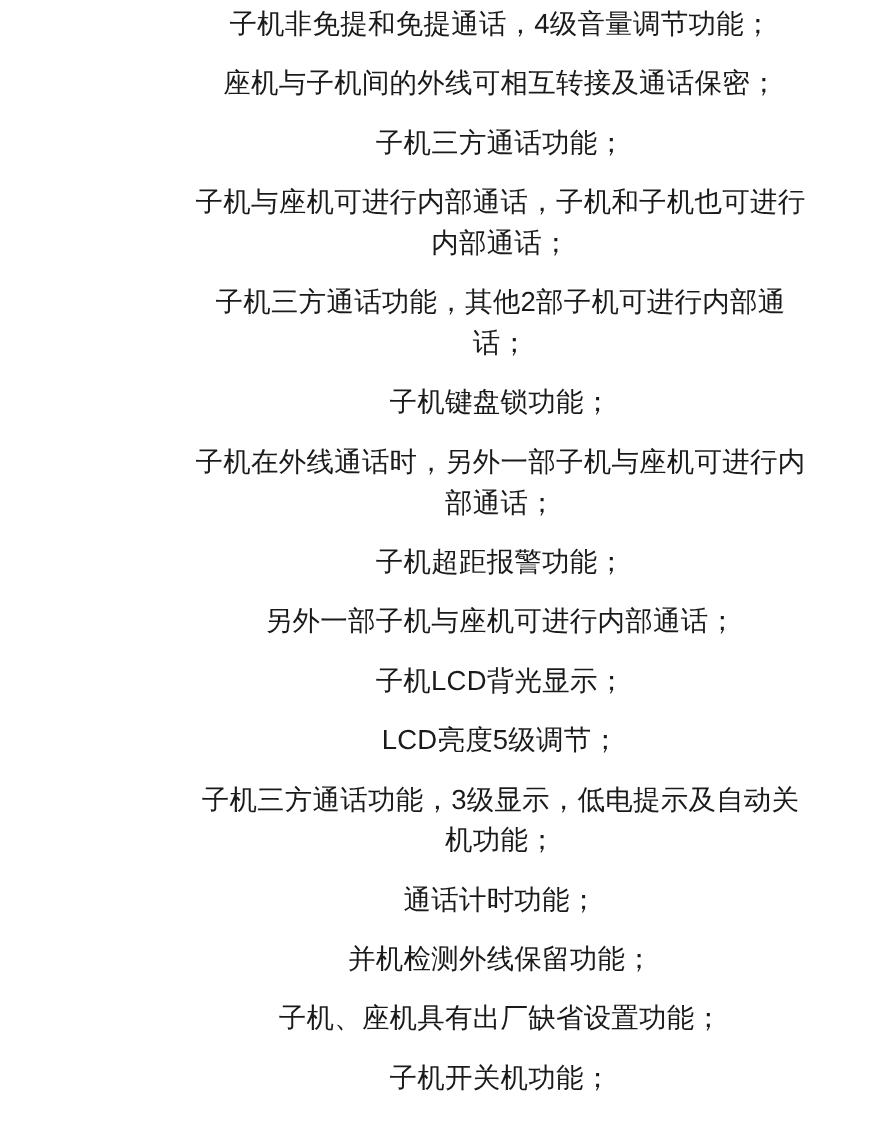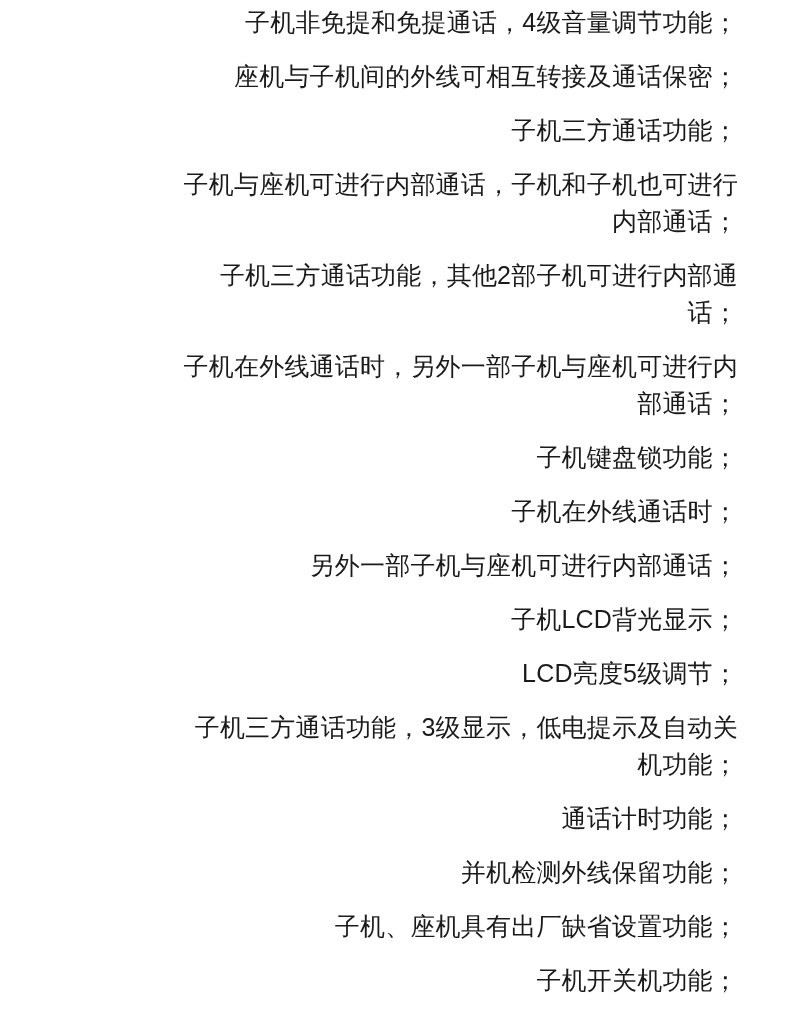--- a/index.html
+++ b/index.html
@@ -23,42 +23,42 @@
   .feature-list {
     list-style: none;
     margin: 0;
     padding: 0;
   }
   .feature-item {
     font-size: 25px;
     line-height: 37px;
     letter-spacing: 0.2px;
     margin: 0 0 17px 0;
-    text-align: right;
+    text-align: center;
     word-break: break-all;
     color: #1a1a1a;
     font-weight: 400;
   }
   .feature-item:last-child {
     margin-bottom: 0;
   }
 </style>
 </head>
 <body>
 
 <div class="page">
   <ul class="feature-list">
     <li class="feature-item">子机非免提和免提通话，4级音量调节功能；</li>
     <li class="feature-item">座机与子机间的外线可相互转接及通话保密；</li>
     <li class="feature-item">子机三方通话功能；</li>
     <li class="feature-item">子机与座机可进行内部通话，子机和子机也可进行内部通话；</li>
     <li class="feature-item">子机三方通话功能，其他2部子机可进行内部通话；</li>
+    <li class="feature-item">子机键盘锁功能；</li>
     <li class="feature-item">子机在外线通话时，另外一部子机与座机可进行内部通话；</li>
-    <li class="feature-item">子机键盘锁功能；</li>
-    <li class="feature-item">子机在外线通话时；</li>
+    <li class="feature-item">子机超距报警功能；</li>
     <li class="feature-item">另外一部子机与座机可进行内部通话；</li>
     <li class="feature-item">子机LCD背光显示；</li>
     <li class="feature-item">LCD亮度5级调节；</li>
     <li class="feature-item">子机三方通话功能，3级显示，低电提示及自动关机功能；</li>
     <li class="feature-item">通话计时功能；</li>
     <li class="feature-item">并机检测外线保留功能；</li>
     <li class="feature-item">子机、座机具有出厂缺省设置功能；</li>
     <li class="feature-item">子机开关机功能；</li>
   </ul>
 </div>

